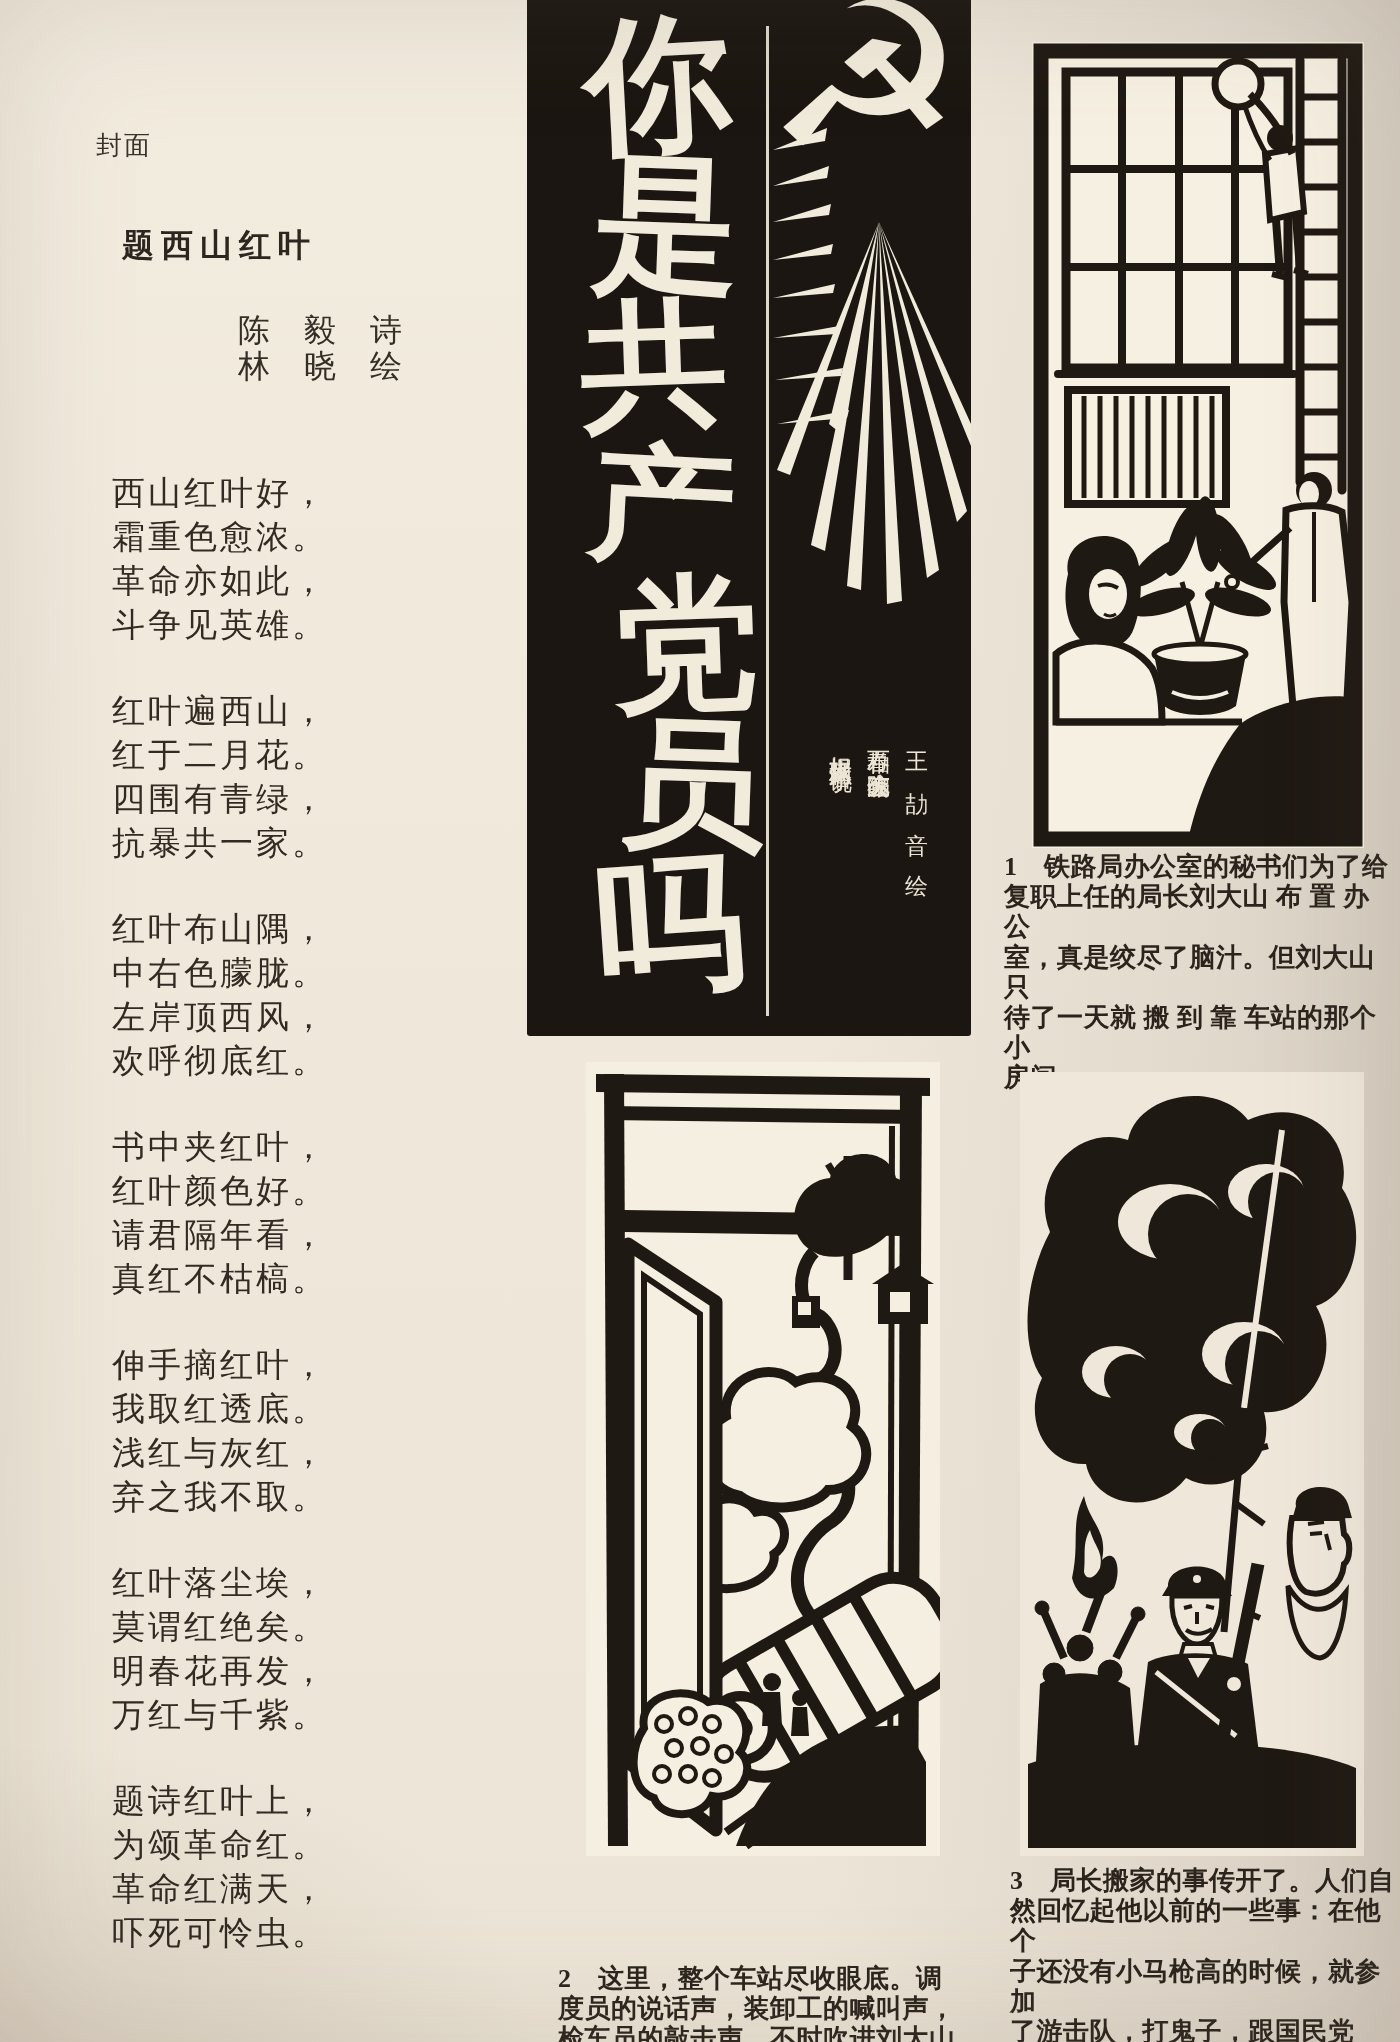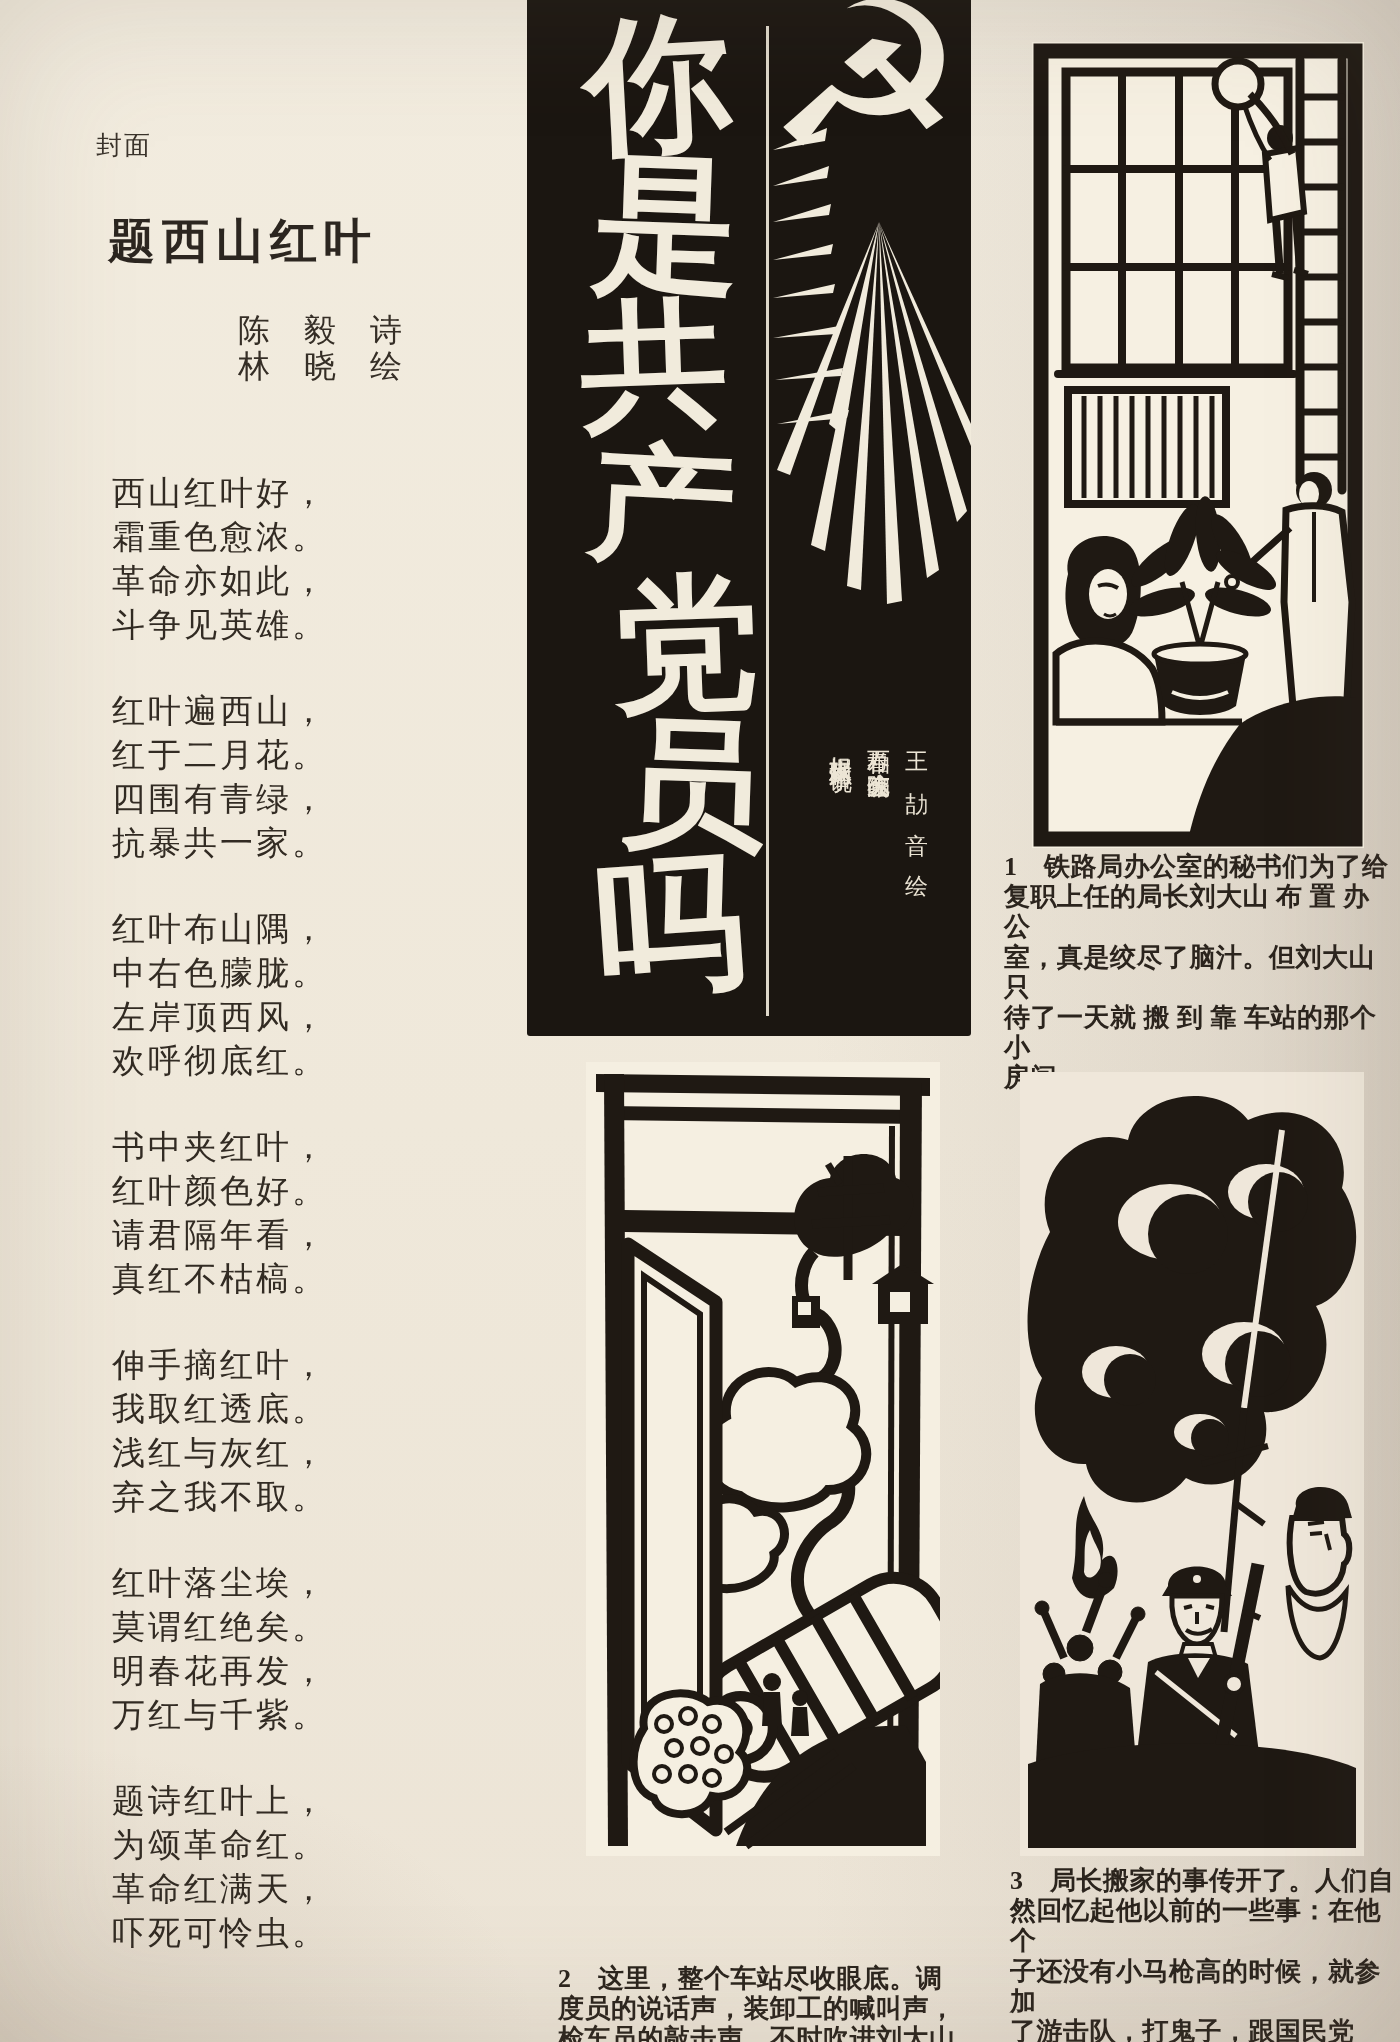--- a/index.html
+++ b/index.html
@@ -8,21 +8,21 @@
     background:
       radial-gradient(900px 500px at 0% 100%, rgba(120,100,80,.16), rgba(0,0,0,0) 60%),
       linear-gradient(90deg, rgba(0,0,0,0) 58%, rgba(140,125,115,.14) 86%, rgba(125,110,100,.22) 100%),
       linear-gradient(180deg, #f2ecdf 0%, #efe8da 55%, #ece4d6 100%);
     font-family:"Liberation Serif", serif; color:#332c24;
   }
   .page::after{content:""; position:absolute; inset:0; pointer-events:none;
     box-shadow: inset 0 0 140px rgba(110,95,75,.18);}
   
   .cover-label{position:absolute; left:96px; top:128px; font-size:26px; letter-spacing:2px; color:#3a332b;}
-  .poem-title{position:absolute; left:104px; top:206px; margin:4px; font-size:47px; font-weight:700;
+  .poem-title{position:absolute; left:104px; top:206px; margin:18px; font-size:32px; font-weight:700;
     letter-spacing:7px; color:#2c2620;}
   .byline{position:absolute; left:238px; top:312px; font-size:32px; line-height:36px;
     letter-spacing:1px; color:#352e26; white-space:pre-line;}
   .poem{position:absolute; left:112px; top:468px;}
   .stanza{font-size:33px; line-height:44px; letter-spacing:3px; margin:3px 0 42px 0;
     white-space:pre-line; color:#322b23;}
   
   .art-panel{position:absolute; left:527px; top:0; width:444px; height:1036px;
     background:#1b1611; border-radius:0 0 3px 3px; overflow:hidden;}
   .big-title{position:absolute; left:12px; top:14px; width:226px;}

